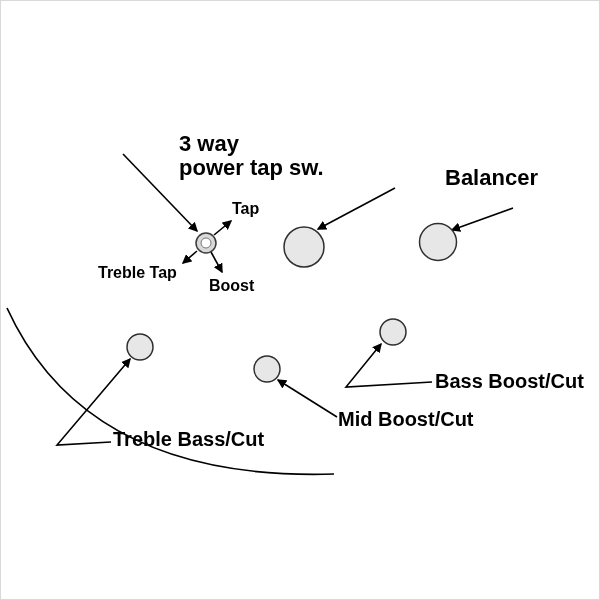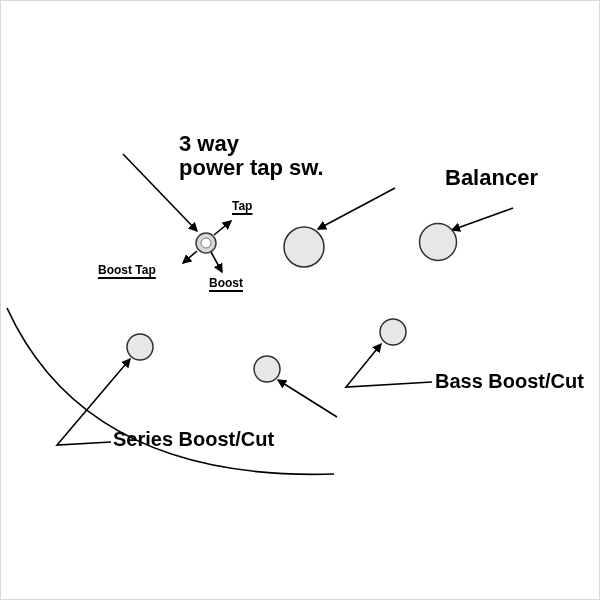--- a/index.html
+++ b/index.html
@@ -19,22 +19,21 @@
   .label {
     position: absolute;
     font-weight: bold;
     color: #000000;
     white-space: nowrap;
     line-height: 1.1;
   }
   .lg { font-size: 22px; }
   .md { font-size: 20px; }
   .sm {
-    font-size: 12px;
-    text-decoration: underline;
+    font-size: 16px;
     text-decoration-thickness: 2px;
     text-underline-offset: 3px;
   }
   svg.art {
     position: absolute;
     left: 0;
     top: 0;
   }
 </style>
 </head>
@@ -85,25 +84,26 @@
     <circle cx="392" cy="331" r="13" stroke="#2f2f2f" stroke-width="1.5" fill="#e7e7e7"></circle>
   </svg>
 
   <div class="label lg" style="left:178px; top:131px;">
     <div>3 way</div>
     <div>power tap sw.</div>
   </div>
 
   <div class="label sm" style="left:231px; top:199px;">Tap</div>
 
-  <div class="label sm" style="left:97px; top:263px;">Boost Tap</div>
+  <div class="label sm" style="left:97px; top:263px;">Treble Tap</div>
 
   <div class="label sm" style="left:208px; top:276px;">Boost</div>
 
   <div class="label lg" style="left:400px; top:165px;margin-left:44px;">Balancer</div>
 
 
   <div class="label md" style="left:434px; top:369px;">Bass Boost/Cut</div>
 
+  <div class="label md" style="left:337px; top:407px;">Mid Boost/Cut</div>
 
-  <div class="label md" style="left:112px; top:427px;">Series Boost/Cut</div>
+  <div class="label md" style="left:112px; top:427px;">Treble Bass/Cut</div>
 
 </div>
 
 </body></html>

